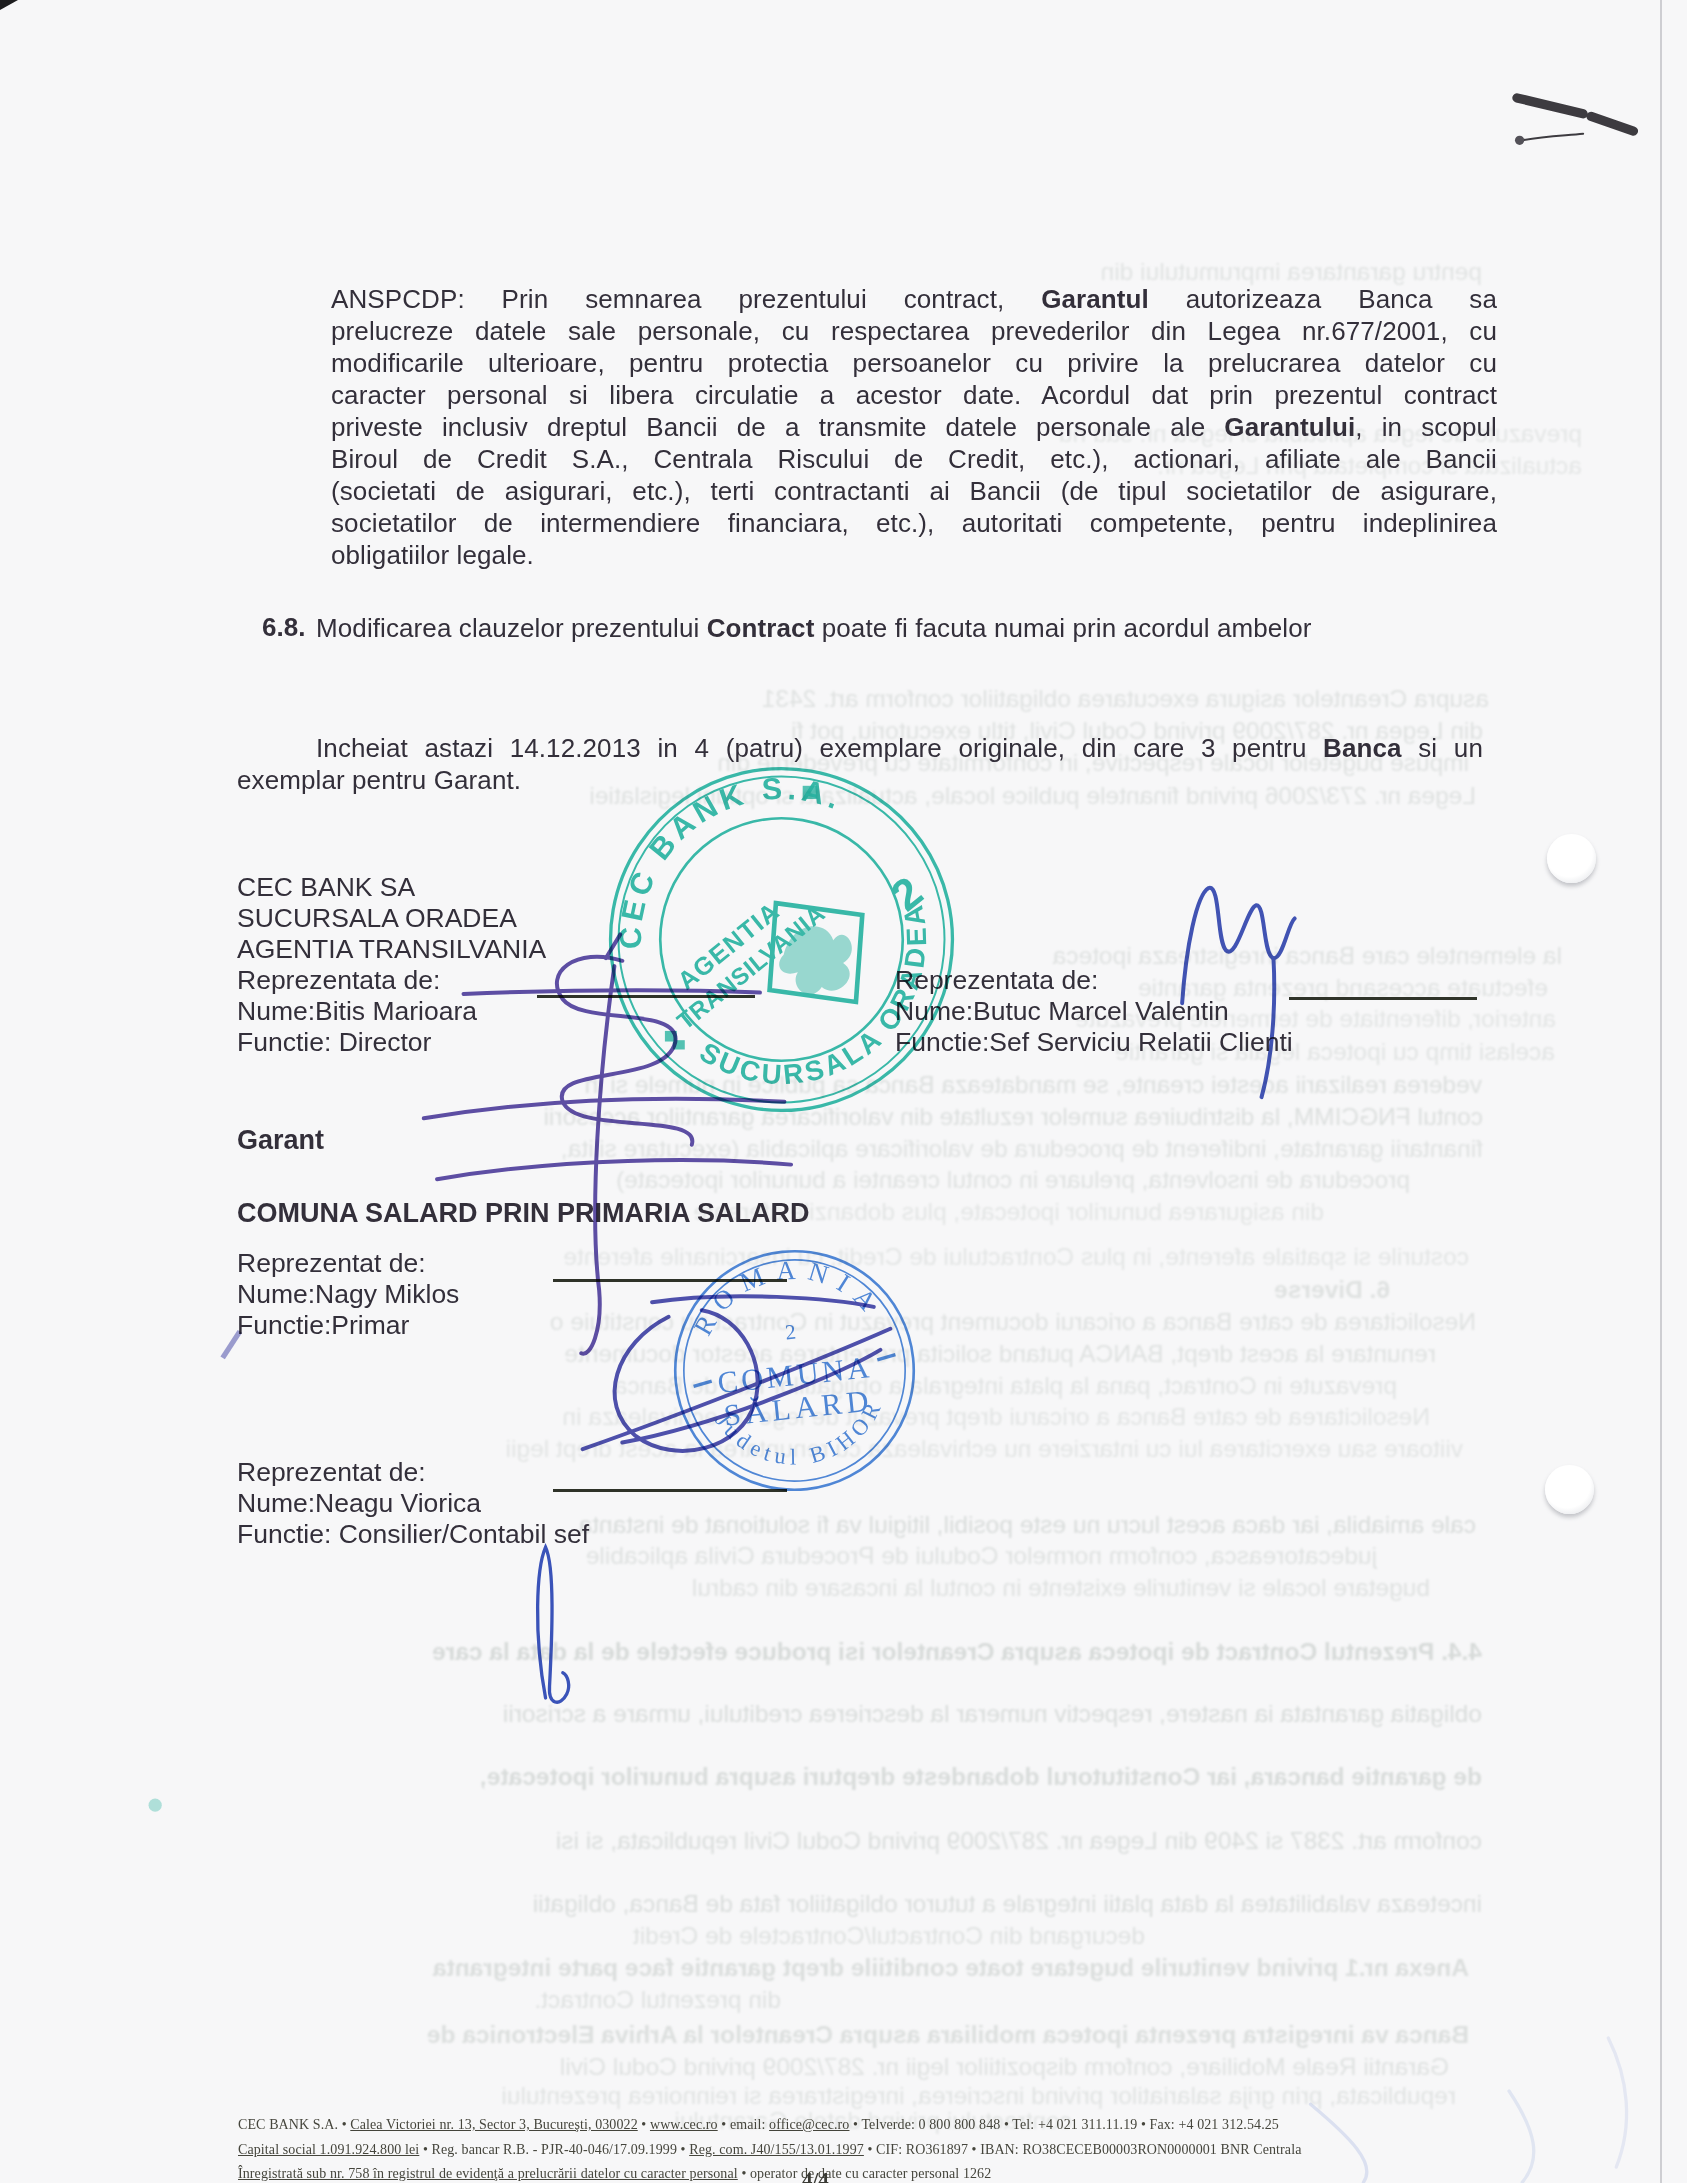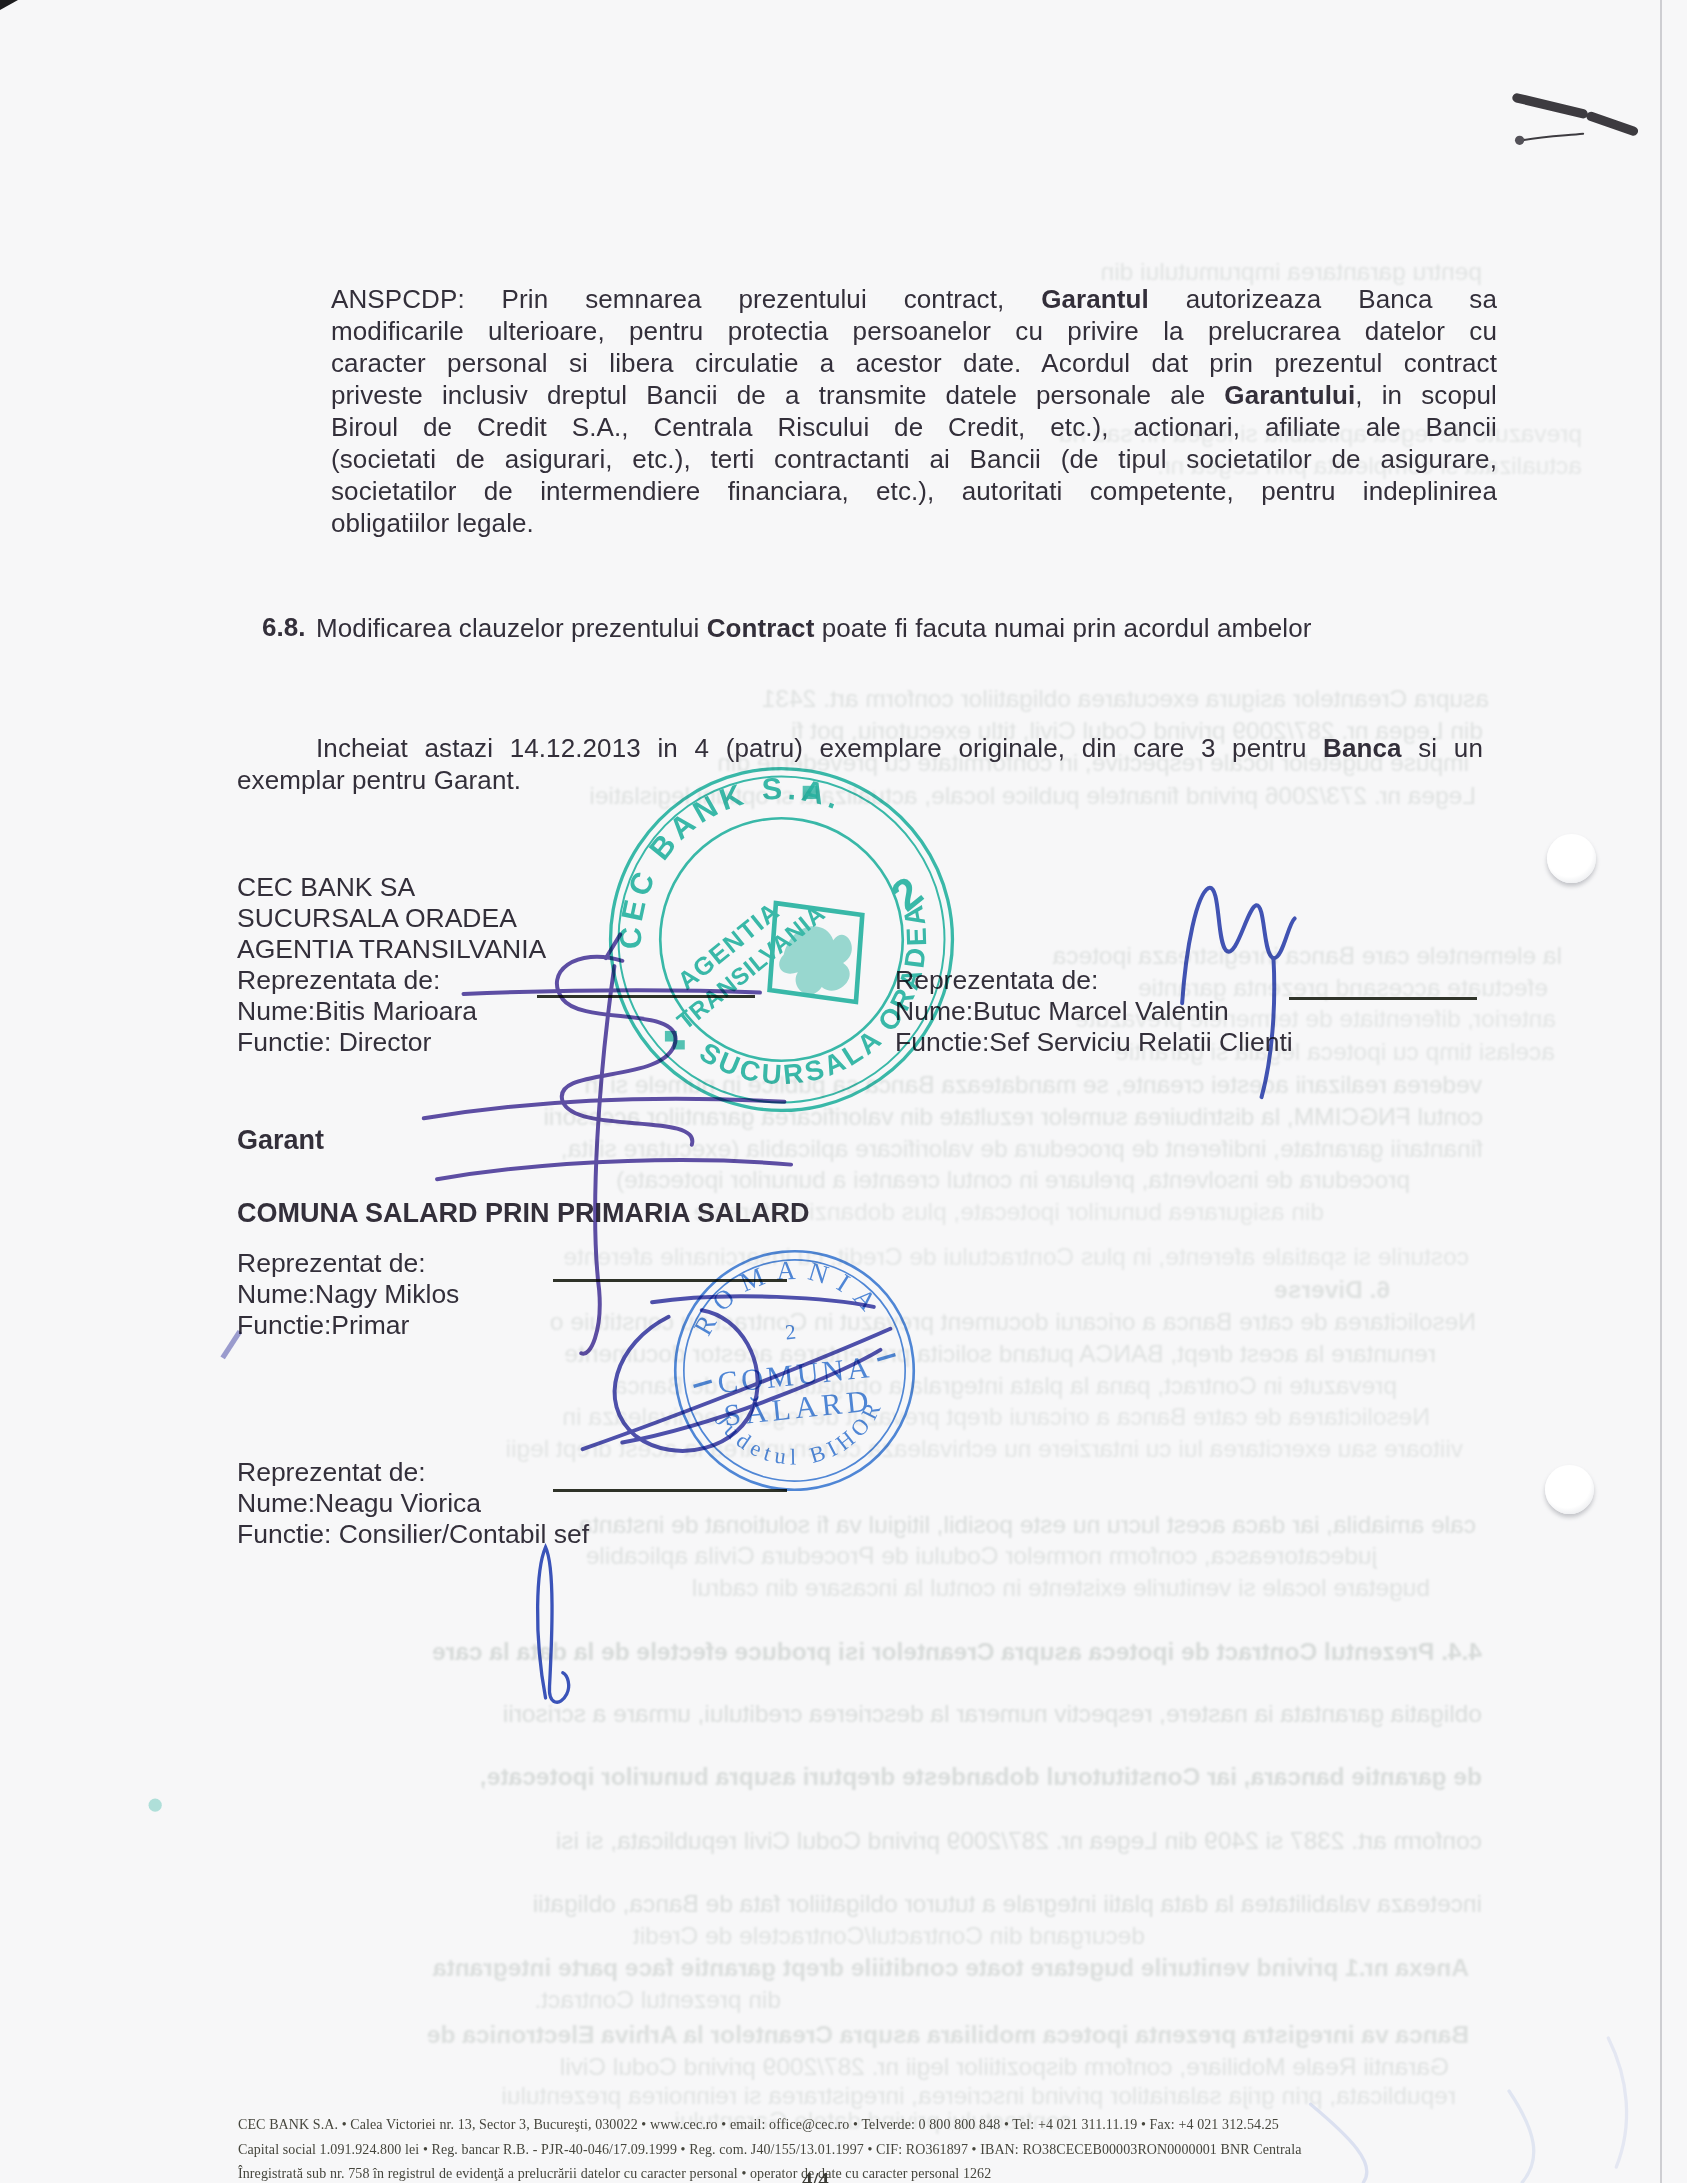--- a/index.html
+++ b/index.html
@@ -4,21 +4,21 @@
 <style>
   html,body{margin:0;padding:0;background:#e8e8ea;}
   .page{position:relative;width:1688px;height:2183px;background:#f7f7f8;overflow:hidden;
         font-family:"Liberation Sans",sans-serif;color:#332f3a;}
   
   .jpar{position:absolute;}
   .jpar .line{text-align:justify;text-align-last:justify;line-height:32px;font-size:26px;
               letter-spacing:0.1px;white-space:normal;}
   .jpar .line:last-child{text-align-last:auto;}
   .b{font-weight:bold;}
-  .u{}
+  .u{text-decoration:underline;}
   .blk{position:absolute;}
   .blk .line{line-height:31px;font-size:26.5px;white-space:nowrap;}
   .sec-num{position:absolute;font-size:26px;font-weight:bold;}
   .h-bold .line{font-weight:bold;font-size:27px;line-height:31px;}
   #p3 .line:first-child{padding-left:79px;}
   
   .sig-line{position:absolute;height:2.6px;background:#2f3329;}
   
   .footer{position:absolute;font-family:"Liberation Serif",serif;color:#45453c;}
   .footer .line{font-size:14px;line-height:24.5px;letter-spacing:0.1px;white-space:nowrap;}
@@ -79,20 +79,21 @@
       <span class="bt" style="left: 278px; top: 1955px; width: 1191px; opacity: 0.35; font-weight: 700;">Anexa nr.1 privind veniturile bugetare toate conditiile drept garantie face parte integranta</span>
       <span class="bt" style="left: 318px; top: 1987px; width: 463px; opacity: 0.3; font-weight: 400;">din prezentul Contract.</span>
       <span class="bt" style="left: 278px; top: 2022px; width: 1191px; opacity: 0.33; font-weight: 700;">Banca va inregistra prezenta ipoteca mobiliara asupra Creantelor la Arhiva Electronica de</span>
       <span class="bt" style="left: 291px; top: 2054px; width: 1158px; opacity: 0.3; font-weight: 400;">Garantii Reale Mobiliare, conform dispozitiilor legii nr. 287/2009 privind Codul Civil</span>
       <span class="bt" style="left: 291px; top: 2083px; width: 1165px; opacity: 0.28; font-weight: 400;">republicata, prin grija salariatilor privind inscrierea, inregistrarea si reinnoirea prezentului</span>
       <span class="bt" style="left: 344px; top: 2108px; width: 728px; opacity: 0.25; font-weight: 400;">contractului privind datele Garantului</span>
     </div>
 
   <div class="jpar" id="p1" style="left:316px;top:283px;width:1166px;margin-left:15px;">
       <div class="line"><span>ANSPCDP: Prin semnarea prezentului contract, </span><span class="b">Garantul</span><span> autorizeaza Banca sa</span></div>
+      <div class="line"><span>prelucreze datele sale personale, cu respectarea prevederilor din Legea nr.677/2001, cu</span></div>
       <div class="line"><span>modificarile ulterioare, pentru protectia persoanelor cu privire la prelucrarea datelor cu</span></div>
       <div class="line"><span>caracter personal si libera circulatie a acestor date. Acordul dat prin prezentul contract</span></div>
       <div class="line"><span>priveste inclusiv dreptul Bancii de a transmite datele personale ale </span><span class="b">Garantului</span><span>, in scopul</span></div>
       <div class="line"><span>Biroul de Credit S.A., Centrala Riscului de Credit, etc.), actionari, afiliate ale Bancii</span></div>
       <div class="line"><span>(societati de asigurari, etc.), terti contractanti ai Bancii (de tipul societatilor de asigurare,</span></div>
       <div class="line"><span>societatilor de intermendiere financiara, etc.), autoritati competente, pentru indeplinirea</span></div>
       <div class="line"><span>obligatiilor legale.</span></div>
     </div>
 
   <div class="sec-num" style="left:262px;top:612px;">6.8.</div>

